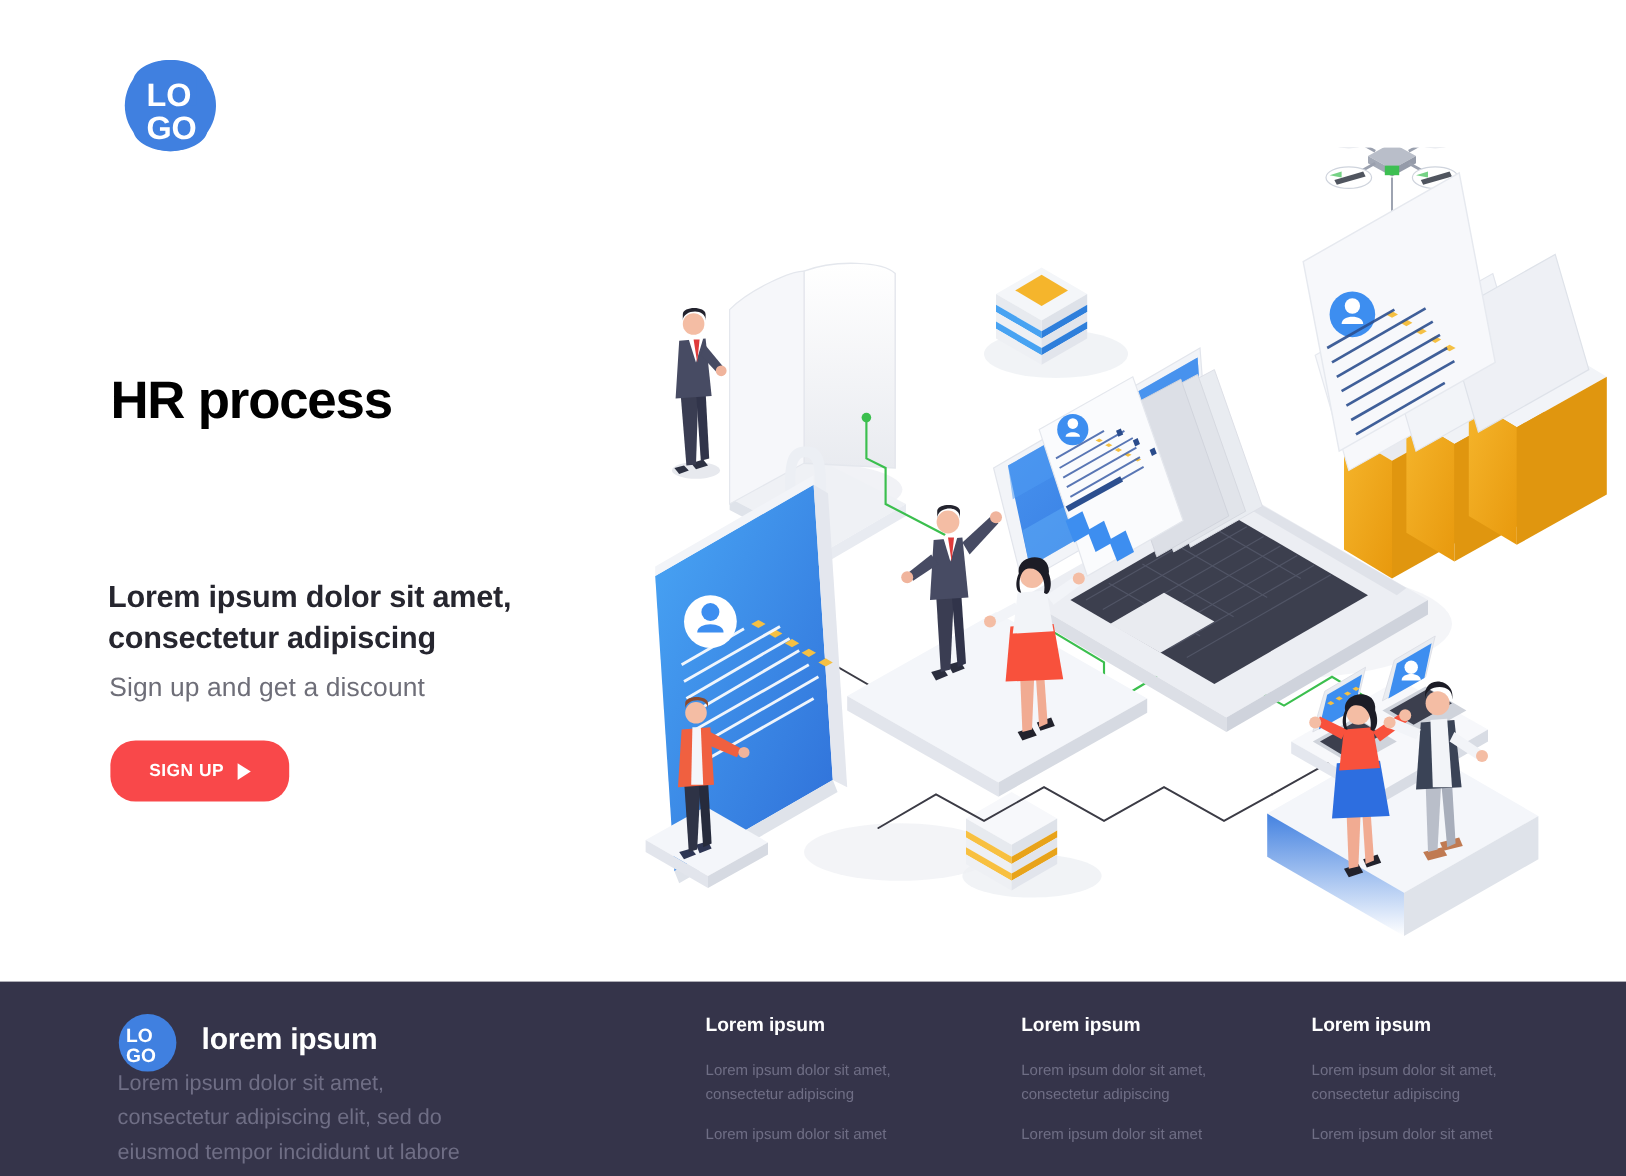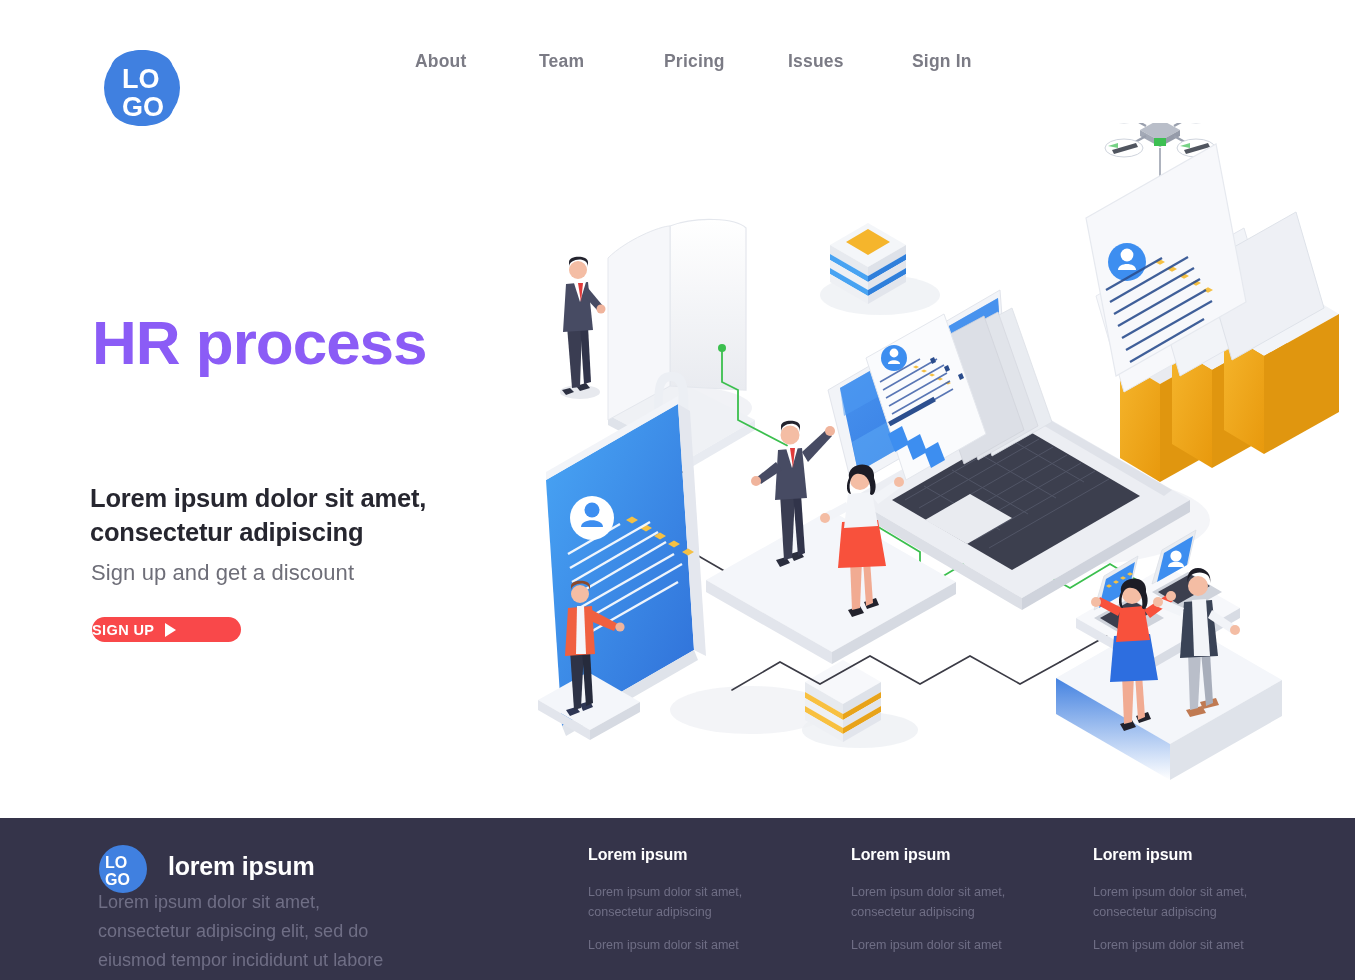--- a/index.html
+++ b/index.html
@@ -40,37 +40,37 @@
     cursor:pointer; border:none;
   }
   .cta-label{
     color:#ffffff; font-size:12.5px; margin-left:27px; letter-spacing:.1px;
   }
   .cta-search{ position:absolute; right:20px; top:10px; }
 
   
   .hero-title{
     position:absolute; left:92px; top:312px;
-    font-size:62px; font-weight:bold; color:#8b5cf6;
+    font-size:44px; font-weight:bold; color:#000000;
     letter-spacing:-1px; line-height:1;
   }
   .hero-sub{
     position:absolute; left:90px; top:482px; width:400px;
     font-size:25.5px; font-weight:bold; color:#26262f;
     line-height:1.32; letter-spacing:-.2px;
   }
   .hero-note{
     position:absolute; left:91px; top:560px;
     font-size:22px; color:#6e6e78; letter-spacing:.1px;
   }
   .signup-btn{
     position:absolute; left:92px; top:617px;
-    width:149px; height:25px; border-radius:21px;
+    width:149px; height:51px; border-radius:21px;
     background:#f9484a; border:none; cursor:pointer;
-    display:flex; align-items:center; gap:11px;
+    display:flex; align-items:center; justify-content:center; gap:11px;
   }
   .signup-label{ color:#fff; font-size:14.5px; font-weight:bold; letter-spacing:.4px; }
   .signup-play{
     width:0;height:0;border-left:11px solid #fff;
     border-top:7px solid transparent;border-bottom:7px solid transparent;
   }
 
   
   .illus{ position:absolute; left:500px; top:90px; width:860px; height:730px; }
   .illus svg{ display:block; }
@@ -112,27 +112,20 @@
       <path d="M42 4 C60 4 73 13 73 22 C73 28 67 31 60 31 L60 53 C67 53 73 56 73 62
                C73 71 60 80 42 80 C24 80 11 71 11 62 C11 56 17 53 24 53 L24 31
                C17 31 11 28 11 22 C11 13 24 4 42 4 Z" fill="#4080e0"></path>
       <circle cx="42" cy="42" r="38" fill="#4080e0"></circle>
       <rect x="20" y="18" width="44" height="24" fill="#4080e0"></rect>
       <text x="22" y="42" font-family="Liberation Sans, sans-serif" font-size="27" font-weight="bold" fill="#ffffff">LO</text>
       <text x="22" y="70" font-family="Liberation Sans, sans-serif" font-size="27" font-weight="bold" fill="#ffffff">GO</text>
     </svg>
   </div>
 
-  <nav class="nav">
-    <a class="nav-item">About</a>
-    <a class="nav-item">Team</a>
-    <a class="nav-item">Pricing</a>
-    <a class="nav-item">Issues</a>
-    <a class="nav-item">Sign In</a>
-  </nav>
 
 </header>
 
 <h1 class="hero-title">HR process</h1>
 <h2 class="hero-sub">Lorem ipsum dolor sit amet, consectetur adipiscing</h2>
 <p class="hero-note">Sign up and get a discount</p>
 
 <button class="signup-btn">
   <span class="signup-label">SIGN UP</span>
   <span class="signup-play"></span>

